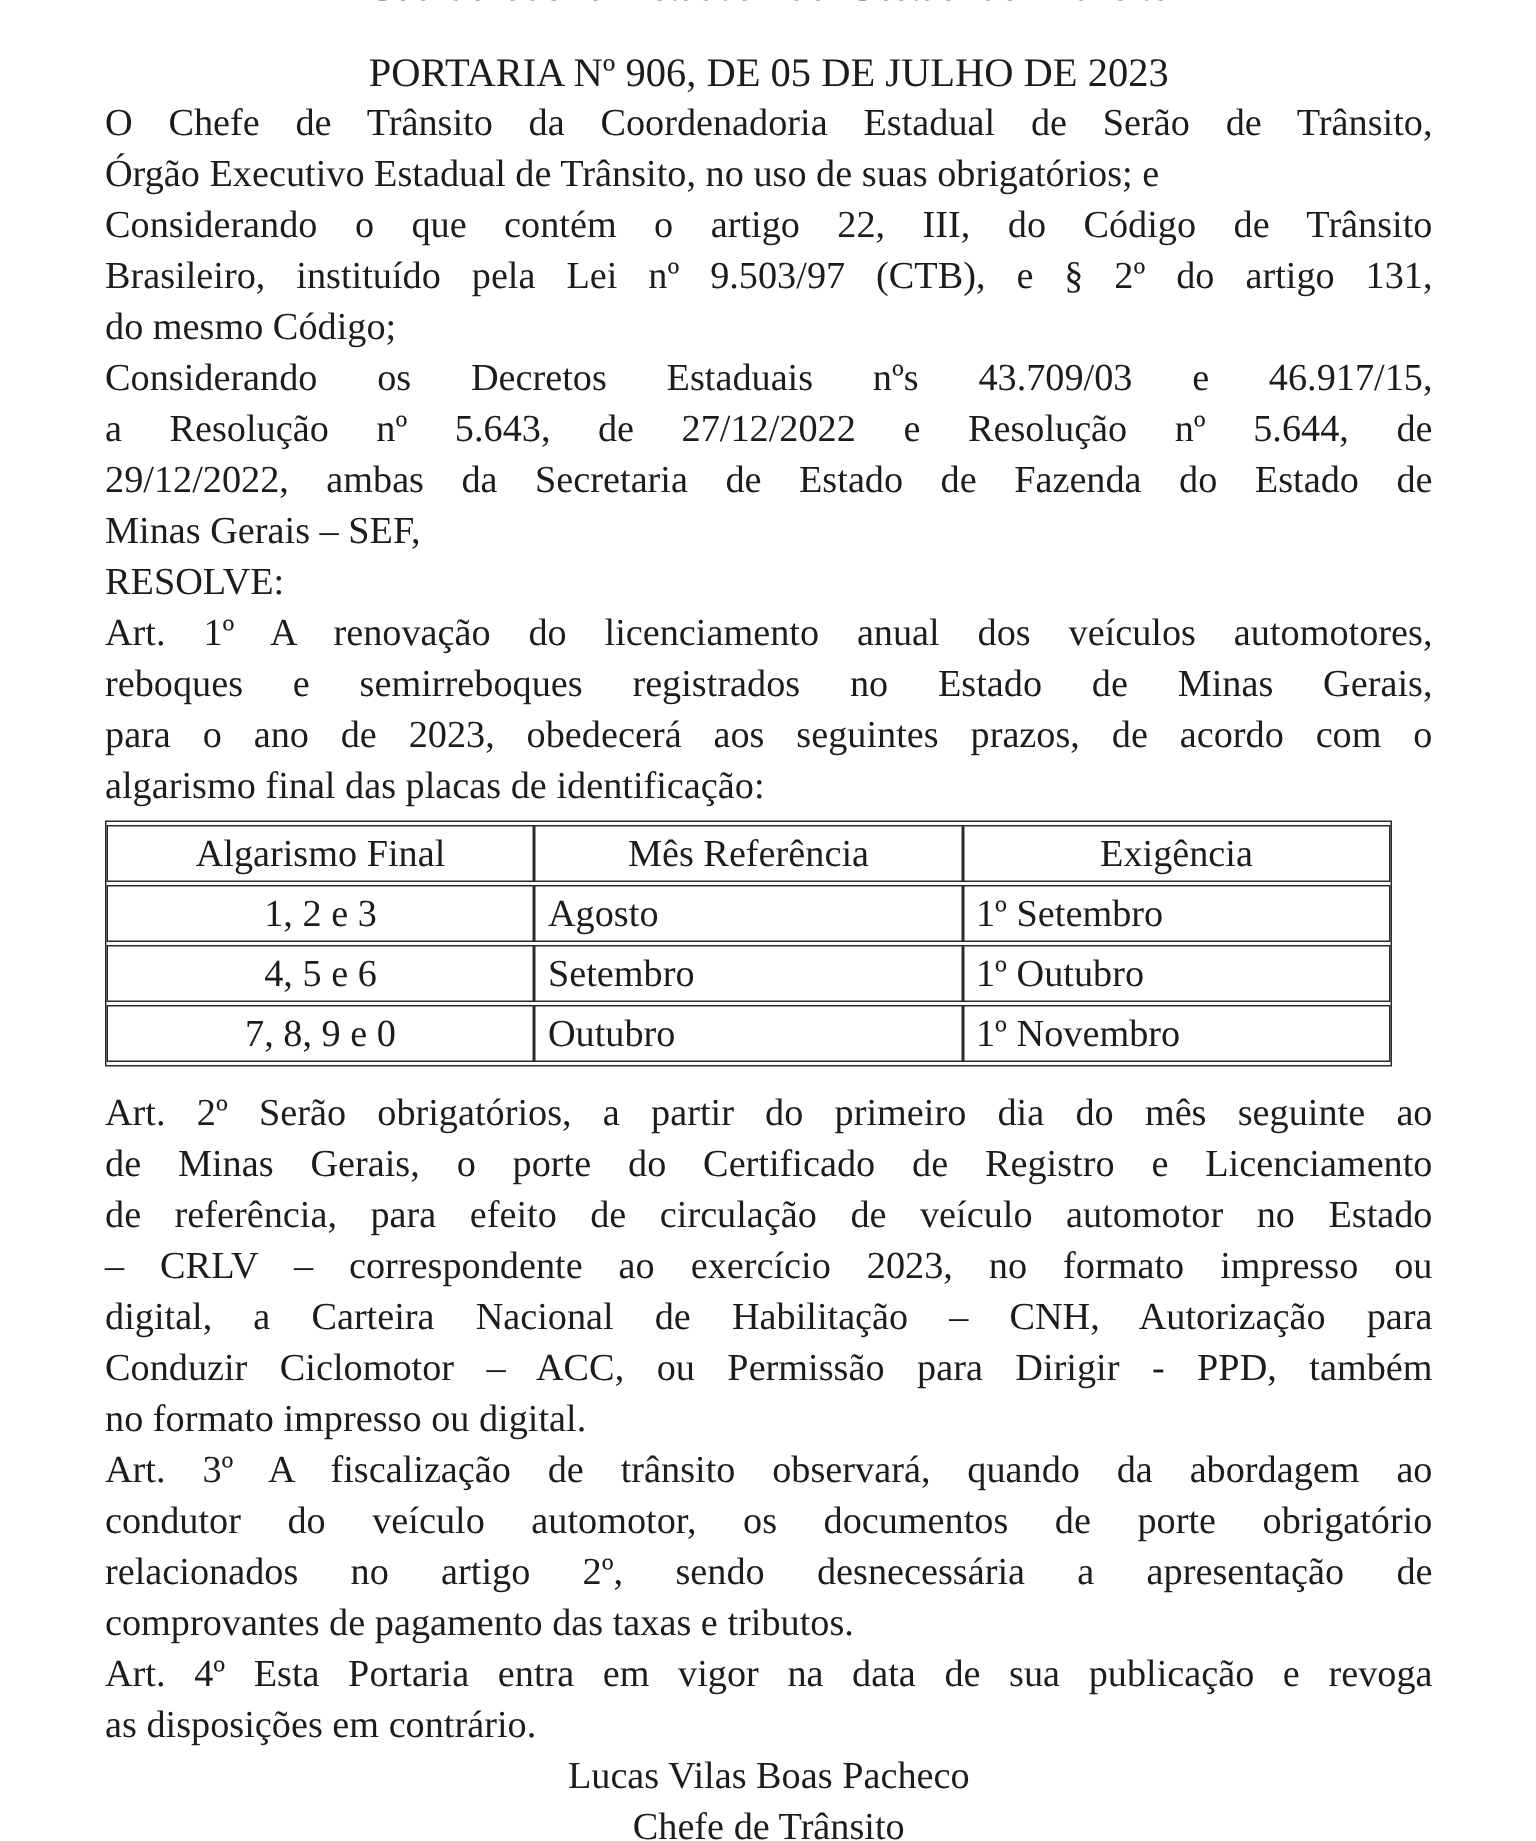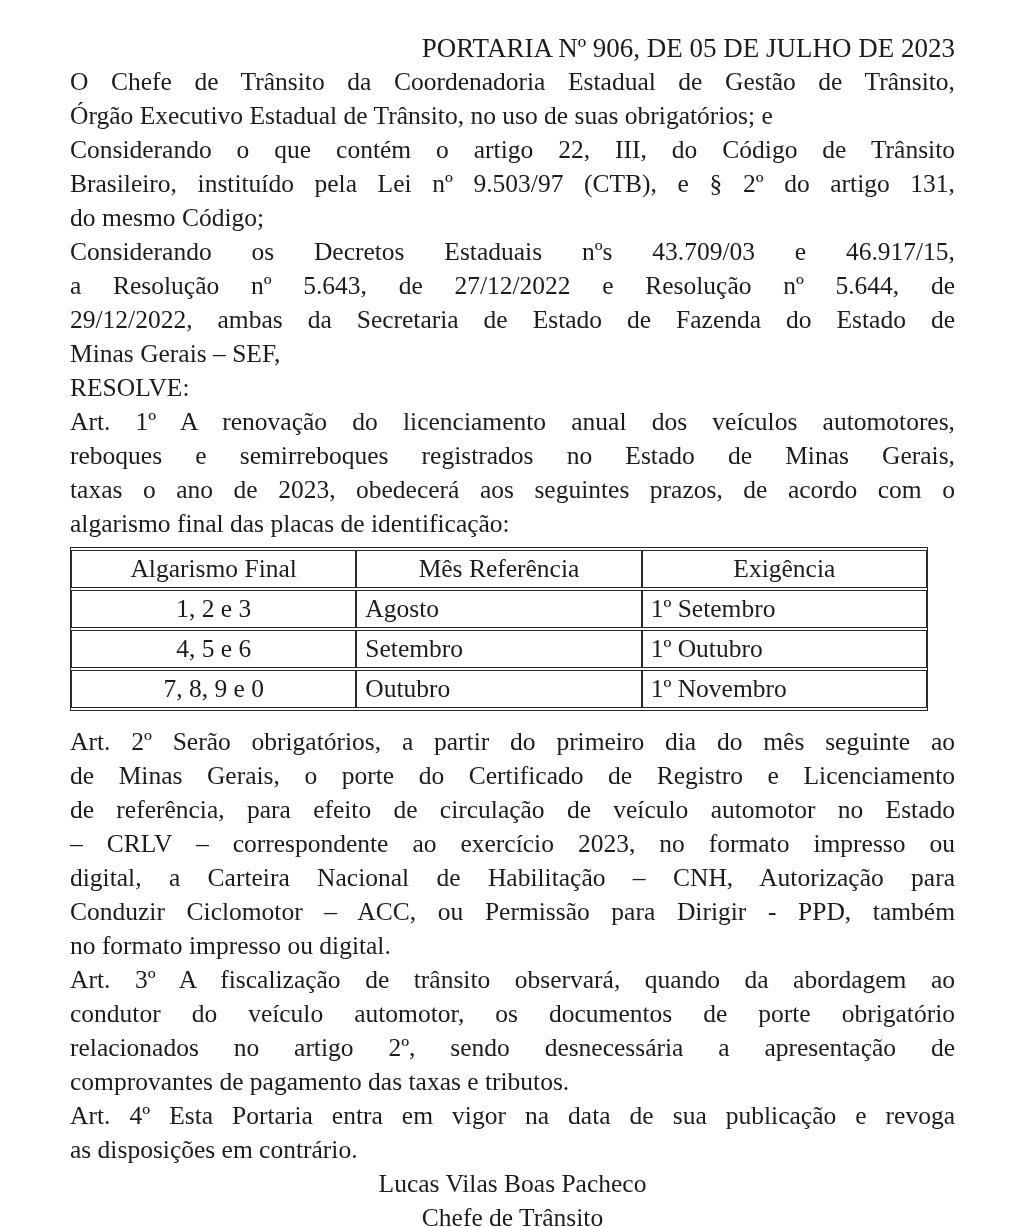--- a/index.html
+++ b/index.html
@@ -28,21 +28,21 @@
     font-size: 27px;
     line-height: 34px;
     text-align: center;
     word-spacing: 7px;
     color: #2e2e2e;
   }
   .title {
     margin-top: 22px;
     font-size: 27px;
     line-height: 34px;
-    text-align: right;
+    text-align: center;
     white-space: nowrap;
   }
   .line {
     font-size: 25.5px;
     line-height: 34px;
     text-align: left;
     white-space: nowrap;
   }
   .line.j {
     white-space: normal;
@@ -79,21 +79,21 @@
 
 <div class="doc">
 
   <div class="top-clip">
     <span class="clip-inner">Coordenadoria Estadual de Gestão de Trânsito</span>
   </div>
 
   <div class="title">PORTARIA Nº 906, DE 05 DE JULHO DE 2023</div>
 
   <div>
-    <div class="line j">O Chefe de Trânsito da Coordenadoria Estadual de Gestão de Trânsito,</div>
+    <div class="line j">O Chefe de Trânsito da Coordenadoria Estadual de Serão de Trânsito,</div>
     <div class="line">Órgão Executivo Estadual de Trânsito, no uso de suas obrigatórios; e</div>
   </div>
 
   <div>
     <div class="line j">Considerando o que contém o artigo 22, III, do Código de Trânsito</div>
     <div class="line j">Brasileiro, instituído pela Lei nº 9.503/97 (CTB), e § 2º do artigo 131,</div>
     <div class="line">do mesmo Código;</div>
   </div>
 
   <div>
@@ -103,21 +103,21 @@
     <div class="line">Minas Gerais – SEF,</div>
   </div>
 
   <div>
     <div class="line">RESOLVE:</div>
   </div>
 
   <div>
     <div class="line j">Art. 1º A renovação do licenciamento anual dos veículos automotores,</div>
     <div class="line j">reboques e semirreboques registrados no Estado de Minas Gerais,</div>
-    <div class="line j">taxas o ano de 2023, obedecerá aos seguintes prazos, de acordo com o</div>
+    <div class="line j">para o ano de 2023, obedecerá aos seguintes prazos, de acordo com o</div>
     <div class="line">algarismo final das placas de identificação:</div>
   </div>
 
   <table class="schedule">
     <thead>
       <tr>
         <th>Algarismo Final</th>
         <th>Mês Referência</th>
         <th>Exigência</th>
       </tr>

